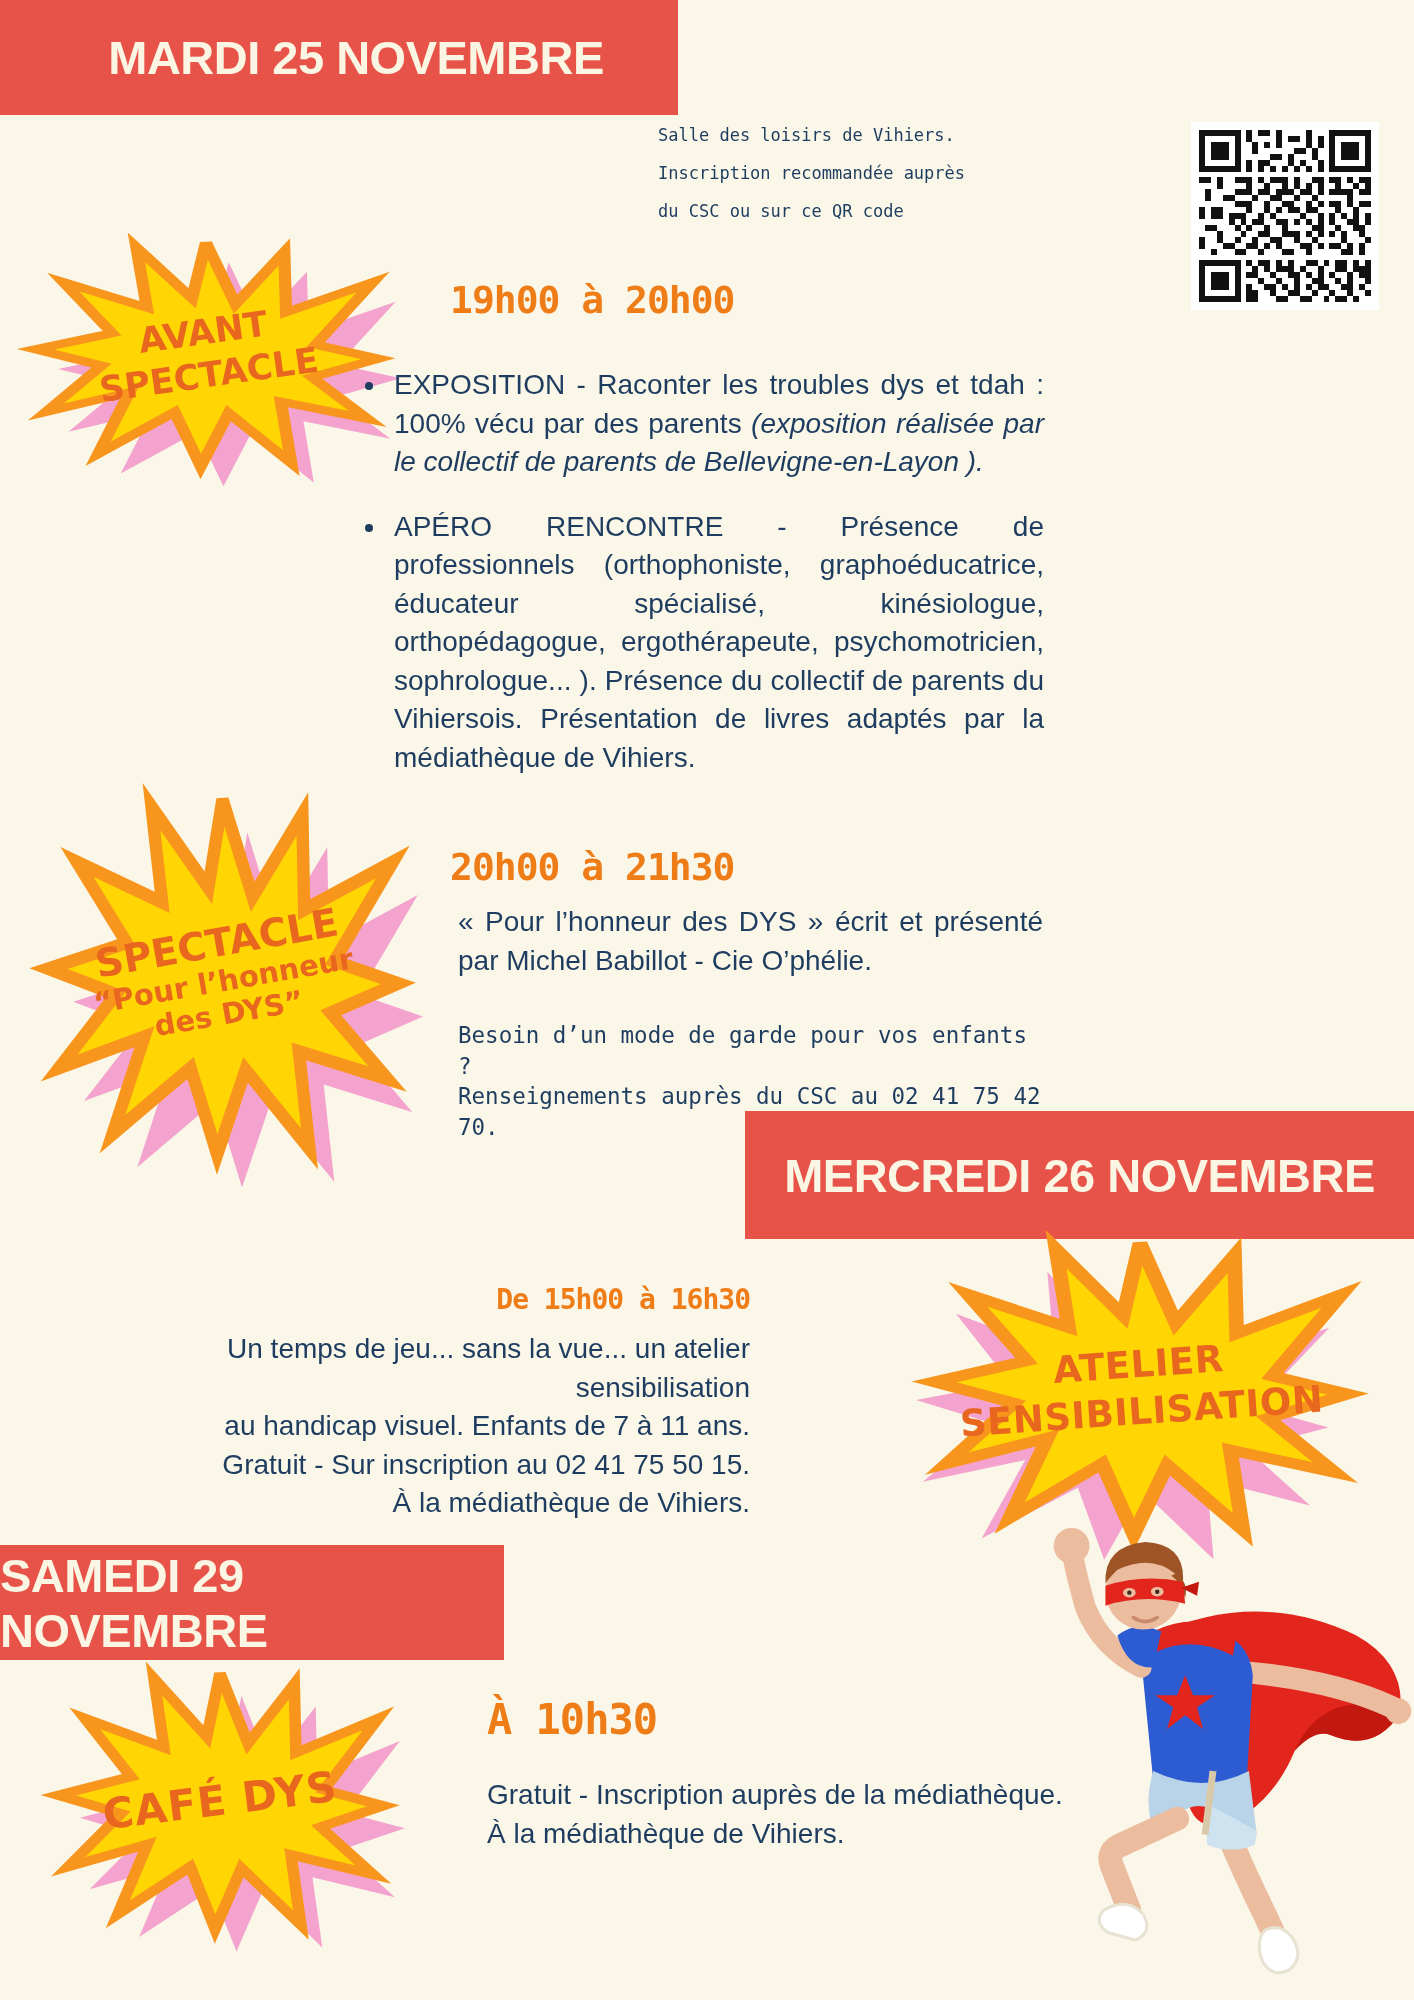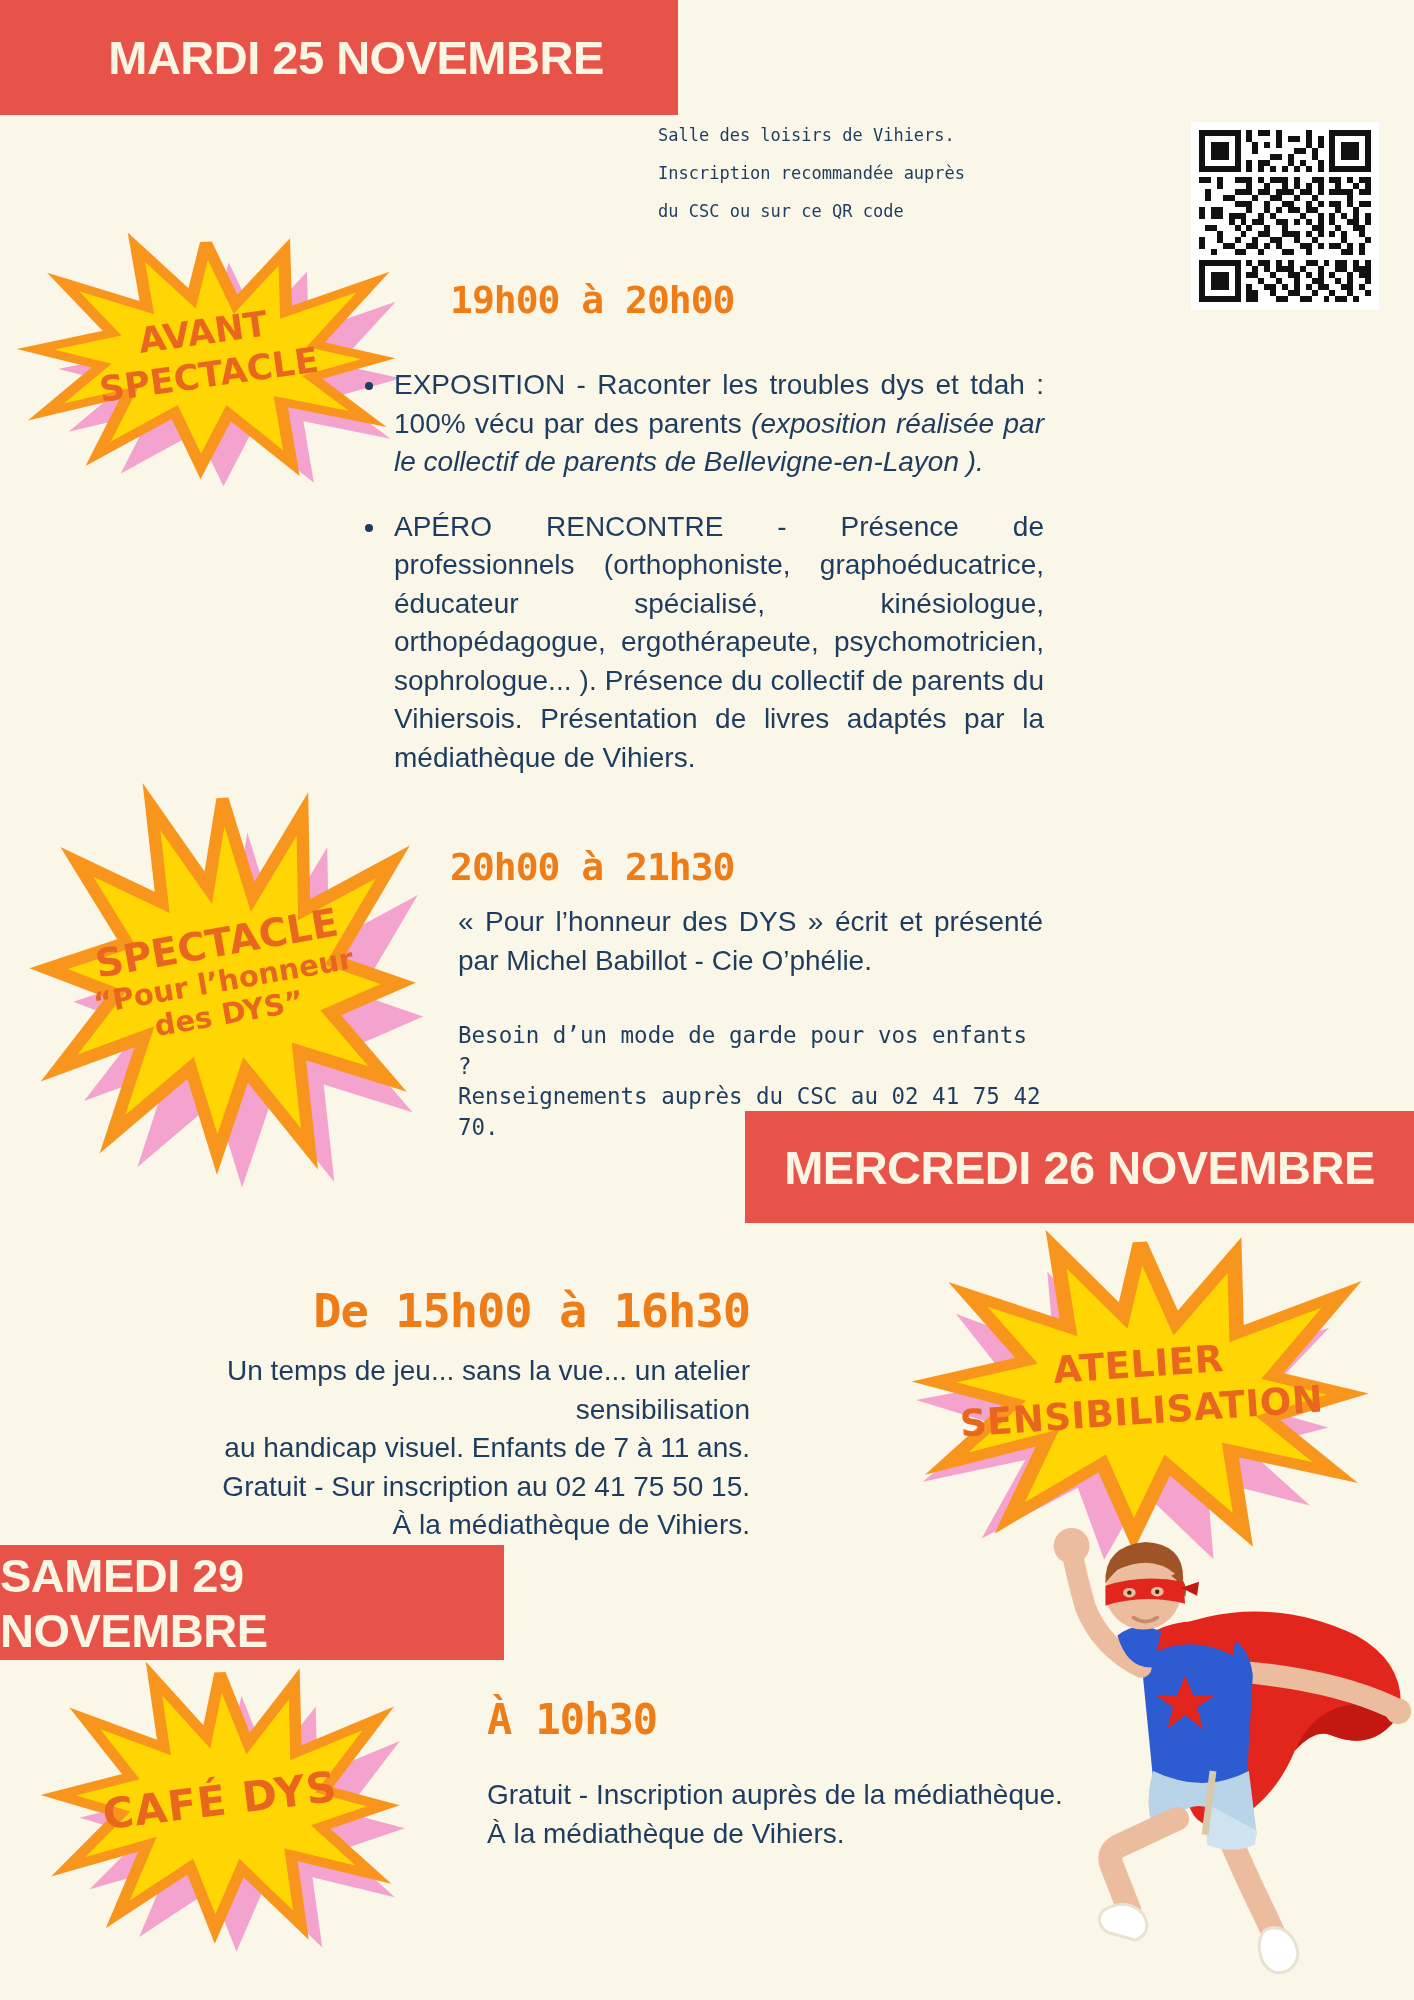--- a/index.html
+++ b/index.html
@@ -113,26 +113,26 @@
 
   <div class="abs body-text just" style="left:458px;top:903px;width:585px;">
     <div>« Pour l’honneur des DYS » écrit et présenté par Michel Babillot - Cie O’phélie.</div>
   </div>
 
   <div class="abs mono small-note" style="left:458px;top:1020px;width:590px;">
     <div>Besoin d’un mode de garde pour vos enfants ?</div>
     <div>Renseignements auprès du CSC au 02 41 75 42 70.</div>
   </div>
 
-  <div class="abs banner" style="left:745px;top:1111px;width:669px;height:112px;">
+  <div class="abs banner" style="left:745px;top:1111px;width:669px;height:128px;">
     <span>MERCREDI 26 NOVEMBRE</span>
   </div>
 
   <div class="abs right-block" style="left:78px;top:1283px;width:672px;">
-    <div class="mono time" style="font-size:47px;margin-bottom:14px;">De 15h00 à 16h30</div>
+    <div class="mono time" style="font-size:28px;margin-bottom:14px;">De 15h00 à 16h30</div>
     <div class="body-text">
       <div>Un temps de jeu... sans la vue... un atelier sensibilisation</div>
       <div>au handicap visuel. Enfants de 7 à 11 ans.</div>
       <div>Gratuit - Sur inscription au 02 41 75 50 15.</div>
       <div>À la médiathèque de Vihiers.</div>
     </div>
   </div>
 
   <div class="burst burst-atelier" style="left:930px;top:1237px;width:420px;height:302px;">
     <svg viewBox="0 0 200 200" preserveAspectRatio="none">

